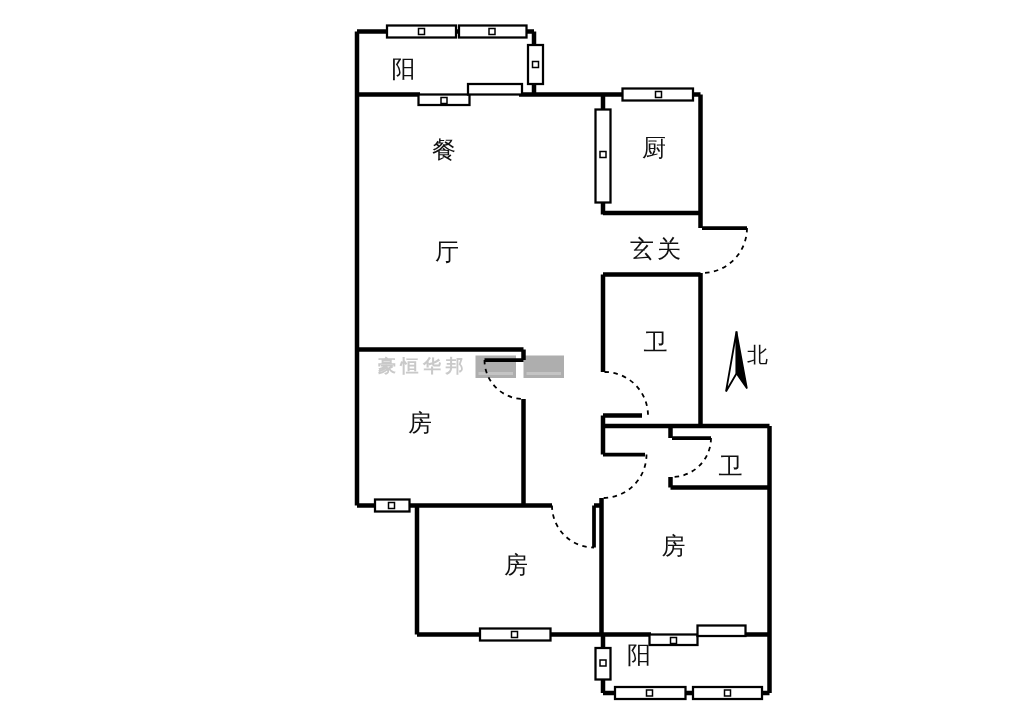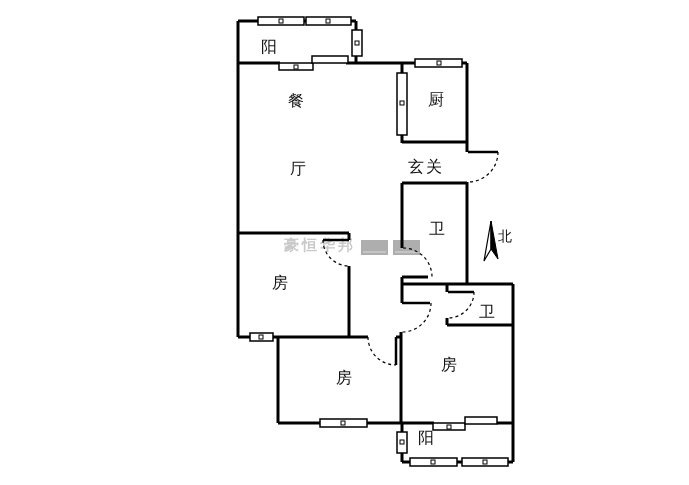--- a/index.html
+++ b/index.html
@@ -7,22 +7,22 @@
     position:relative;width:689px;height:485px;background:#ffffff;overflow:hidden;
     font-family:"Liberation Sans","DejaVu Sans",sans-serif;
   }
   #plan-svg{position:absolute;left:0;top:0;z-index:2;}
   .room-label{
     position:absolute;z-index:3;color:#111;font-size:16px;line-height:1;
     transform:translate(-50%,-50%);white-space:nowrap;letter-spacing:2px;
   }
   .north-label{font-size:14px;letter-spacing:0;}
   #watermark{
-    position:absolute;left:284px;top:236px;z-index:1;display:flex;align-items:flex-end;
-    color:#c9c9c9;font-size:15px;letter-spacing:3px;font-weight:bold;white-space:nowrap;
+    position:absolute;left:252px;top:236px;z-index:1;display:flex;align-items:center;
+    color:#c9c9c9;font-size:12px;letter-spacing:3px;font-weight:bold;white-space:nowrap;
   }
   #watermark .wm-block{
     display:inline-block;width:27px;height:15px;background:#aeaeae;margin-left:5px;
     box-shadow:inset 0 0 0 2px #aeaeae, inset 0 -4px 0 0 #c4c4c4;
   }
 </style>
 </head>
 <body>
 
 <div id="canvas">
@@ -125,21 +125,21 @@
     <g>
       <polygon points="491,221 484,261 491,249" fill="#fff" stroke="#000" stroke-width="1.2"></polygon>
       <polygon points="491,221 498,259 491,249" fill="#000" stroke="#000" stroke-width="1"></polygon>
     </g>
   </svg>
 
   <span class="room-label" style="left:270px;top:47px">阳</span>
   <span class="room-label" style="left:297px;top:101px">餐</span>
   <span class="room-label" style="left:437px;top:100px">厨</span>
   <span class="room-label" style="left:299px;top:169px">厅</span>
-  <span class="room-label" style="left:426px;top:167px">玄关</span>
+  <span class="room-label" style="left:438px;top:167px">玄关</span>
   <span class="room-label" style="left:438px;top:229px">卫</span>
   <span class="room-label north-label" style="left:505px;top:236px">北</span>
   <span class="room-label" style="left:281px;top:283px">房</span>
   <span class="room-label" style="left:488px;top:312px">卫</span>
   <span class="room-label" style="left:345px;top:378px">房</span>
   <span class="room-label" style="left:450px;top:365px">房</span>
   <span class="room-label" style="left:427px;top:438px">阳</span>
 
 </div>
 

